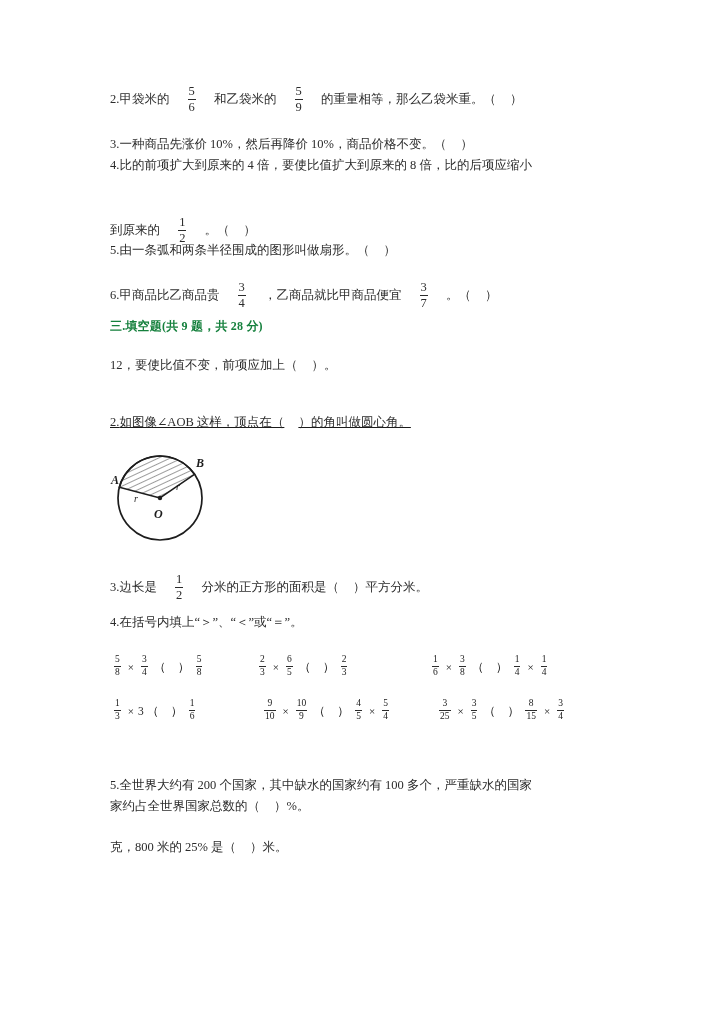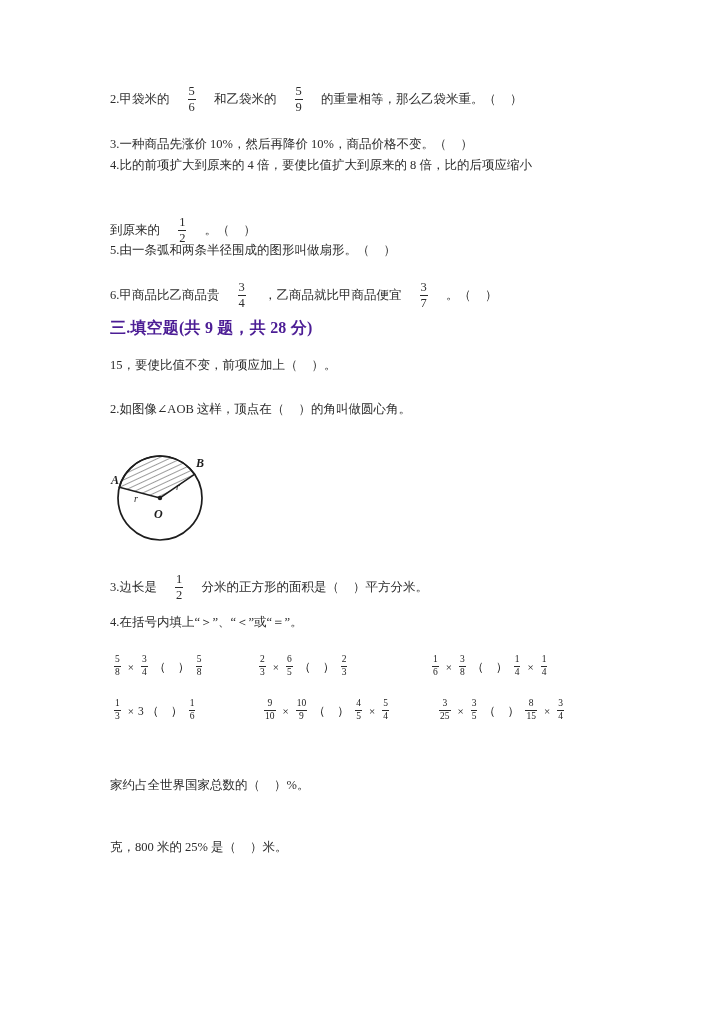--- a/index.html
+++ b/index.html
@@ -69,23 +69,23 @@
   .frac-big { margin: 0 14px; }
   .frac-big .num, .frac-big .den { font-size: 12.5px; }
 
   .frac-sm {
     margin: 0 3px;
   }
   .frac-sm .num, .frac-sm .den { font-size: 9.5px; }
 
   
   .section-heading {
-    font-size: 16px;
+    font-size: 12px;
     font-weight: bold;
-    color: #4c1d95;
+    color: #15803d;
     margin: 0 0 16px 0;
     letter-spacing: 0.2px;
   }
 
   
   .blk { position: absolute; left: 0; width: 500px; }
 
   
   .diagram {
     position: absolute;
@@ -193,25 +193,25 @@
         <span>。（</span><span class="spacer-sm"></span><span>）</span>
       </div>
     </div>
 
     <div class="blk" style="top:232px;">
       <div class="section-heading">三.填空题(共 9 题，共 28 分)</div>
     </div>
 
     <div class="blk" style="top:270px;">
       <div class="q q-tight">
-        <span>15，要使比值不变，前项应加上（</span><span class="spacer-sm"></span><span>）。</span>
-      </div>
-    </div>
-
-    <div class="blk" style="top:314px;">
+        <span>12，要使比值不变，前项应加上（</span><span class="spacer-sm"></span><span>）。</span>
+      </div>
+    </div>
+
+    <div class="blk" style="top:327px;text-decoration:underline;">
       <div class="q">
         <span>2.</span><span>如图像∠AOB 这样，顶点在（</span><span class="spacer-sm"></span><span>）的角叫做圆心角。</span>
       </div>
     </div>
 
     <div class="blk" style="top:350px; height:130px;">
       <div class="diagram">
         <svg width="120" height="120" viewBox="0 0 120 120">
           <defs>
             <pattern id="hatch" patternUnits="userSpaceOnUse" width="5" height="5" patternTransform="rotate(65)">
@@ -382,20 +382,23 @@
               <span class="num">3</span>
               <span class="bar"></span>
               <span class="den">4</span>
             </span>
           </span>
         </div>
     </div>
 
     <div class="blk" style="top:690px;">
       <div class="q q-tight">
+        <span>5.</span><span>全世界大约有 200 个国家，其中缺水的国家约有 100 多个，严重缺水的国家</span>
+      </div>
+      <div class="q q-tight">
         <span>家约占全世界国家总数的（</span><span class="spacer-sm"></span><span>）%。</span>
       </div>
     </div>
 
     <div class="blk" style="top:752px;">
       <div class="q q-tight">
         <span>克，800 米的 25% 是（</span><span class="spacer-sm"></span><span>）米。</span>
       </div>
     </div>
 

